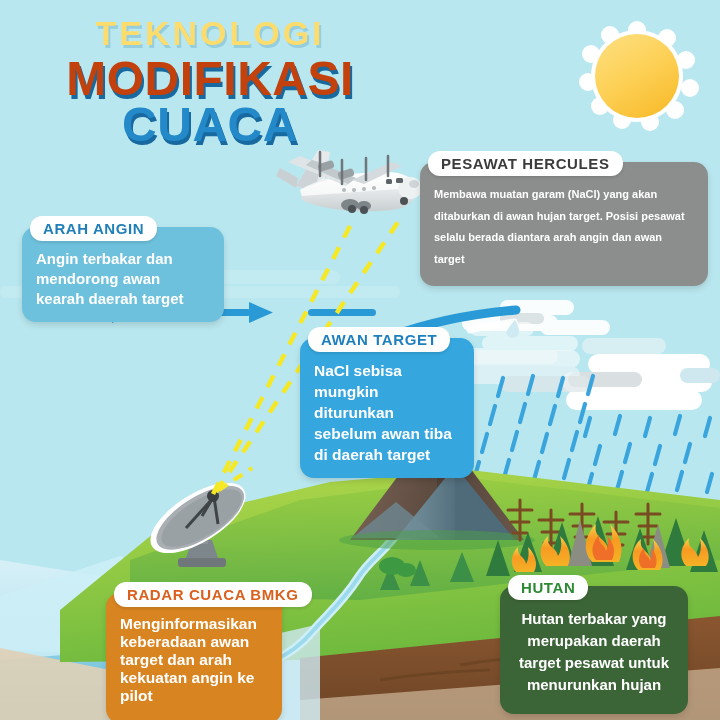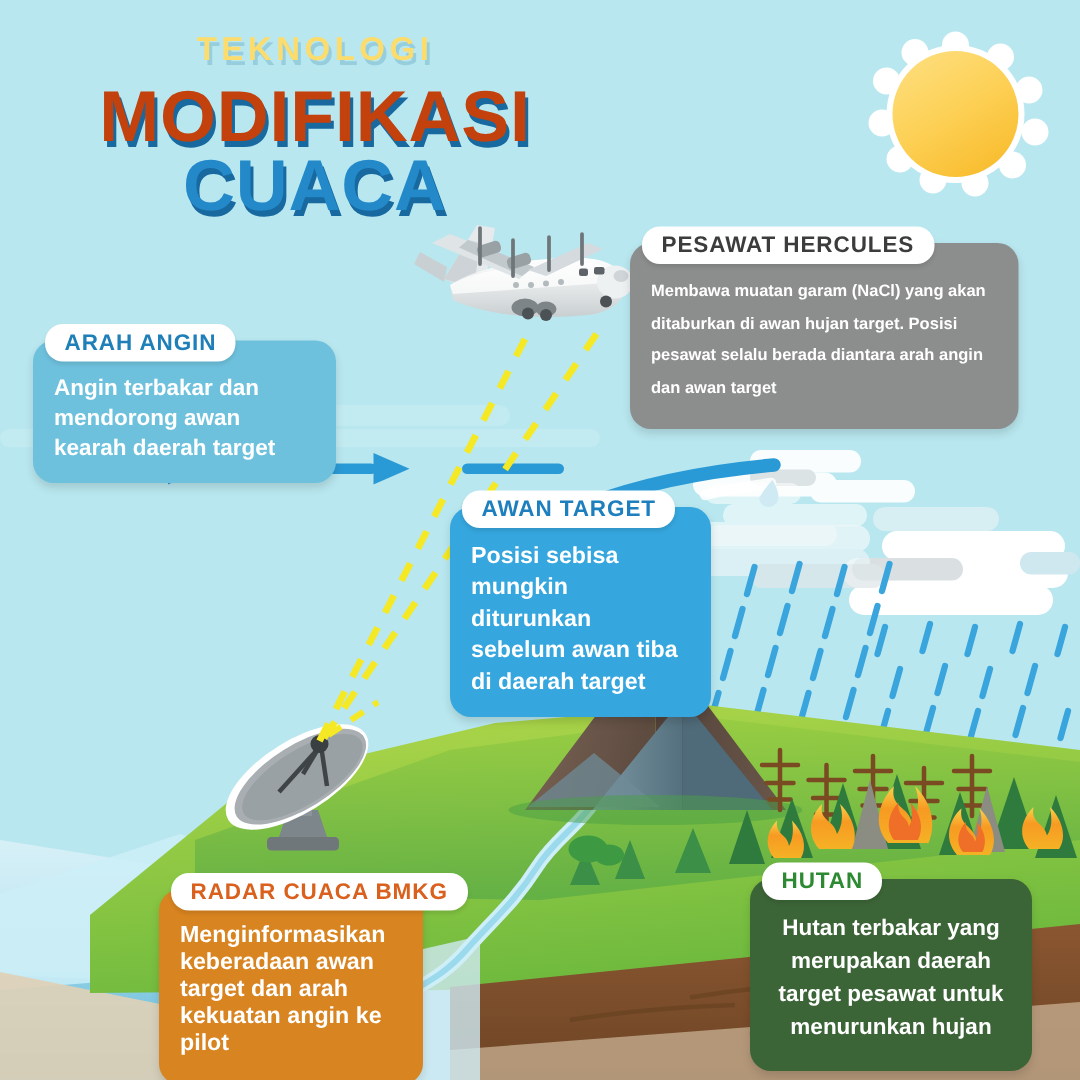--- a/index.html
+++ b/index.html
@@ -7,21 +7,21 @@
     width:720px;height:720px;overflow:hidden;
     font-family:"Liberation Sans", sans-serif;
     background:#b9e7ef;
   }
   #stage{position:relative;width:720px;height:720px;overflow:hidden;background:#b9e7ef;}
   #scene{position:absolute;left:0;top:0;width:720px;height:720px;}
 
   
   .title-wrap{position:absolute;left:0;top:14px;width:420px;}
   .t-teknologi{
-    font-size:22px;font-weight:bold;letter-spacing:3px;color:#fbdc6d;
+    font-size:34px;font-weight:bold;letter-spacing:3px;color:#fbdc6d;
     text-align:center;line-height:38px;
     text-shadow:2px 3px 0 rgba(90,160,190,.35);
   }
   .t-mod{
     font-size:48px;font-weight:bold;letter-spacing:.5px;color:#c2410c;
     text-align:center;line-height:50px;margin-top:2px;
     text-shadow:2px 4px 0 #17699f;
   }
   .t-cuaca{
     font-size:48px;font-weight:bold;letter-spacing:.5px;color:#2389c9;
@@ -38,21 +38,21 @@
   .chip{
     position:absolute;top:-11px;left:8px;background:#ffffff;border-radius:12px;
     padding:4px 13px 4px 13px;font-size:15px;font-weight:bold;letter-spacing:.6px;
     box-shadow:0 2px 3px rgba(0,0,0,.10);white-space:nowrap;
   }
 
   #card-angin{left:22px;top:227px;width:202px;background:#6ec1dd;}
   #card-angin .chip{color:#1f7fb8;}
   #card-angin .body{font-size:15px;line-height:20px;}
 
-  #card-pesawat{left:420px;top:162px;width:259px;background:#8c8e8d;}
+  #card-pesawat{left:420px;top:162px;width:288px;background:#8c8e8d;}
   #card-pesawat .chip{color:#3c3c3c;}
   #card-pesawat .body{font-size:11px;line-height:21.5px;padding-bottom:16px;}
 
   #card-awan{left:300px;top:338px;width:174px;background:#35a6de;}
   #card-awan .chip{color:#1d7fbe;}
   #card-awan .body{font-size:15.5px;line-height:21px;}
 
   #card-radar{left:106px;top:593px;width:176px;background:#d88420;}
   #card-radar .chip{color:#d9601d;}
   #card-radar .body{font-size:15.5px;line-height:18px;padding-bottom:18px;}
@@ -438,21 +438,21 @@
     <div class="body">Angin terbakar dan mendorong awan kearah daerah target</div>
   </div>
 
   <div class="card" id="card-pesawat">
     <div class="chip">PESAWAT HERCULES</div>
     <div class="body">Membawa muatan garam (NaCl) yang akan ditaburkan di awan hujan target. Posisi pesawat selalu berada diantara arah angin dan awan target</div>
   </div>
 
   <div class="card" id="card-awan">
     <div class="chip">AWAN TARGET</div>
-    <div class="body">Posisi sebisa mungkin diturunkan sebelum awan tiba di daerah target</div>
+    <div class="body">NaCl sebisa mungkin diturunkan sebelum awan tiba di daerah target</div>
   </div>
 
   <div class="card" id="card-radar">
     <div class="chip">RADAR CUACA BMKG</div>
     <div class="body">Menginformasikan keberadaan awan target dan arah kekuatan angin ke pilot</div>
   </div>
 
   <div class="card" id="card-hutan">
     <div class="chip">HUTAN</div>
     <div class="body">Hutan terbakar yang merupakan daerah target pesawat untuk menurunkan hujan</div>

